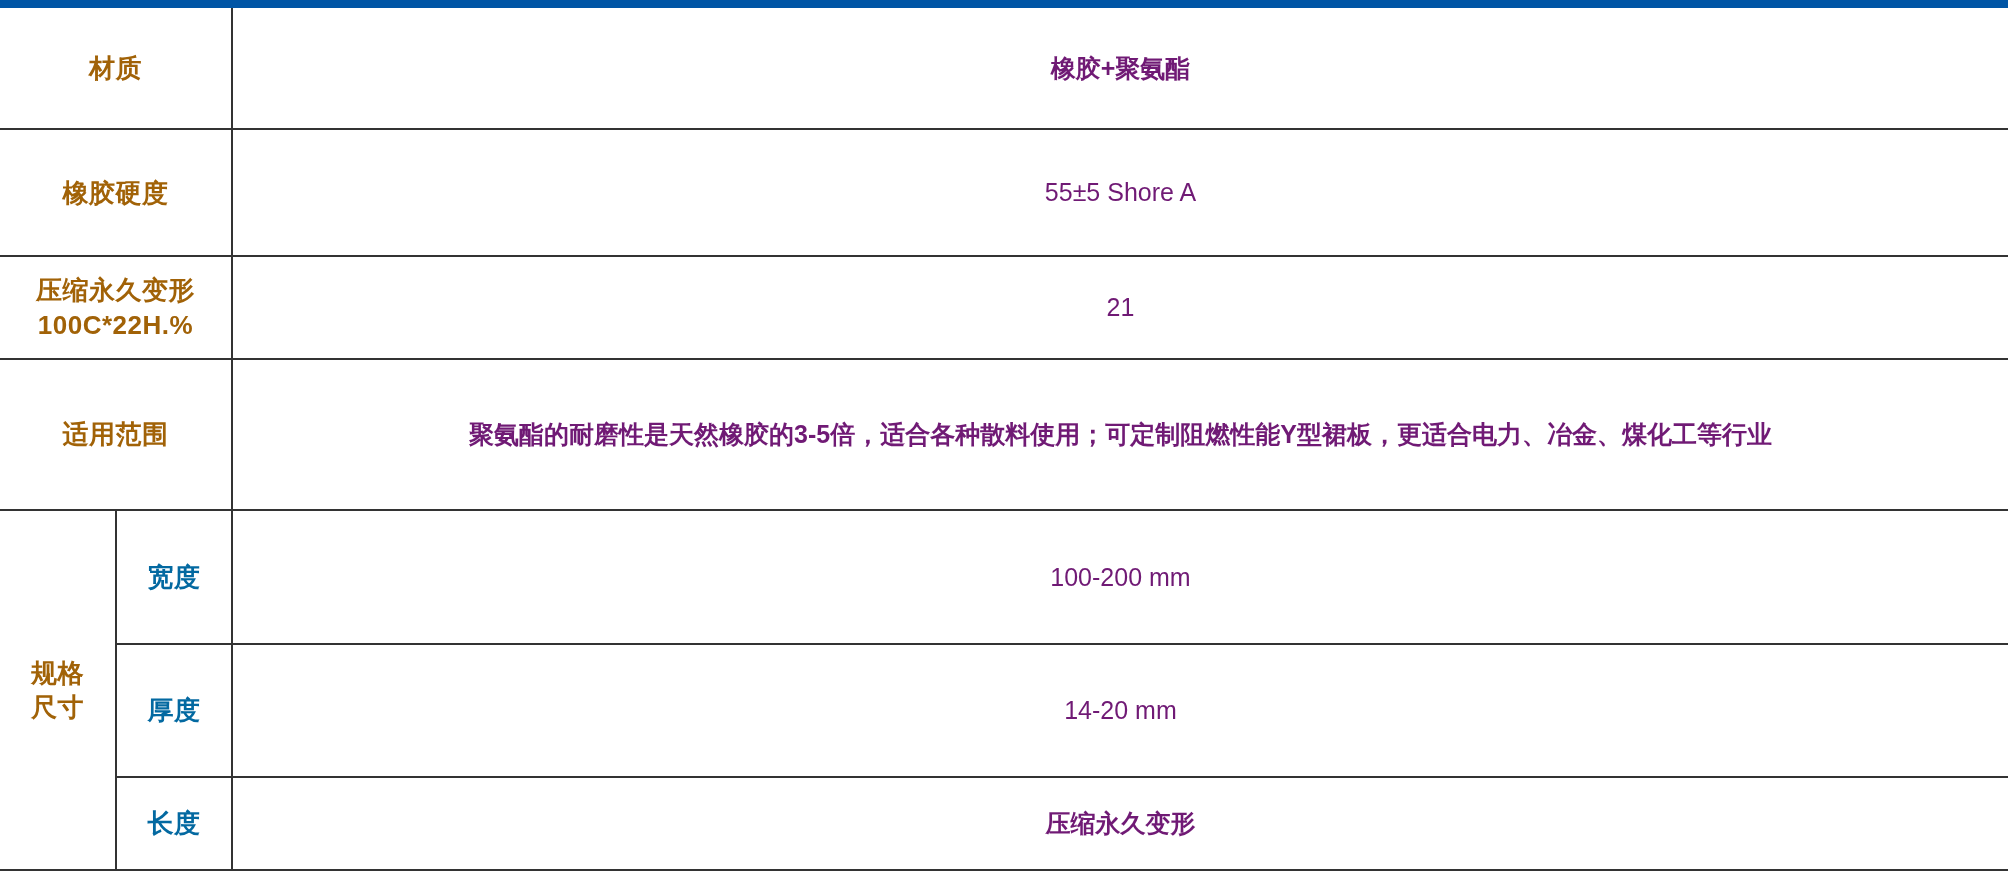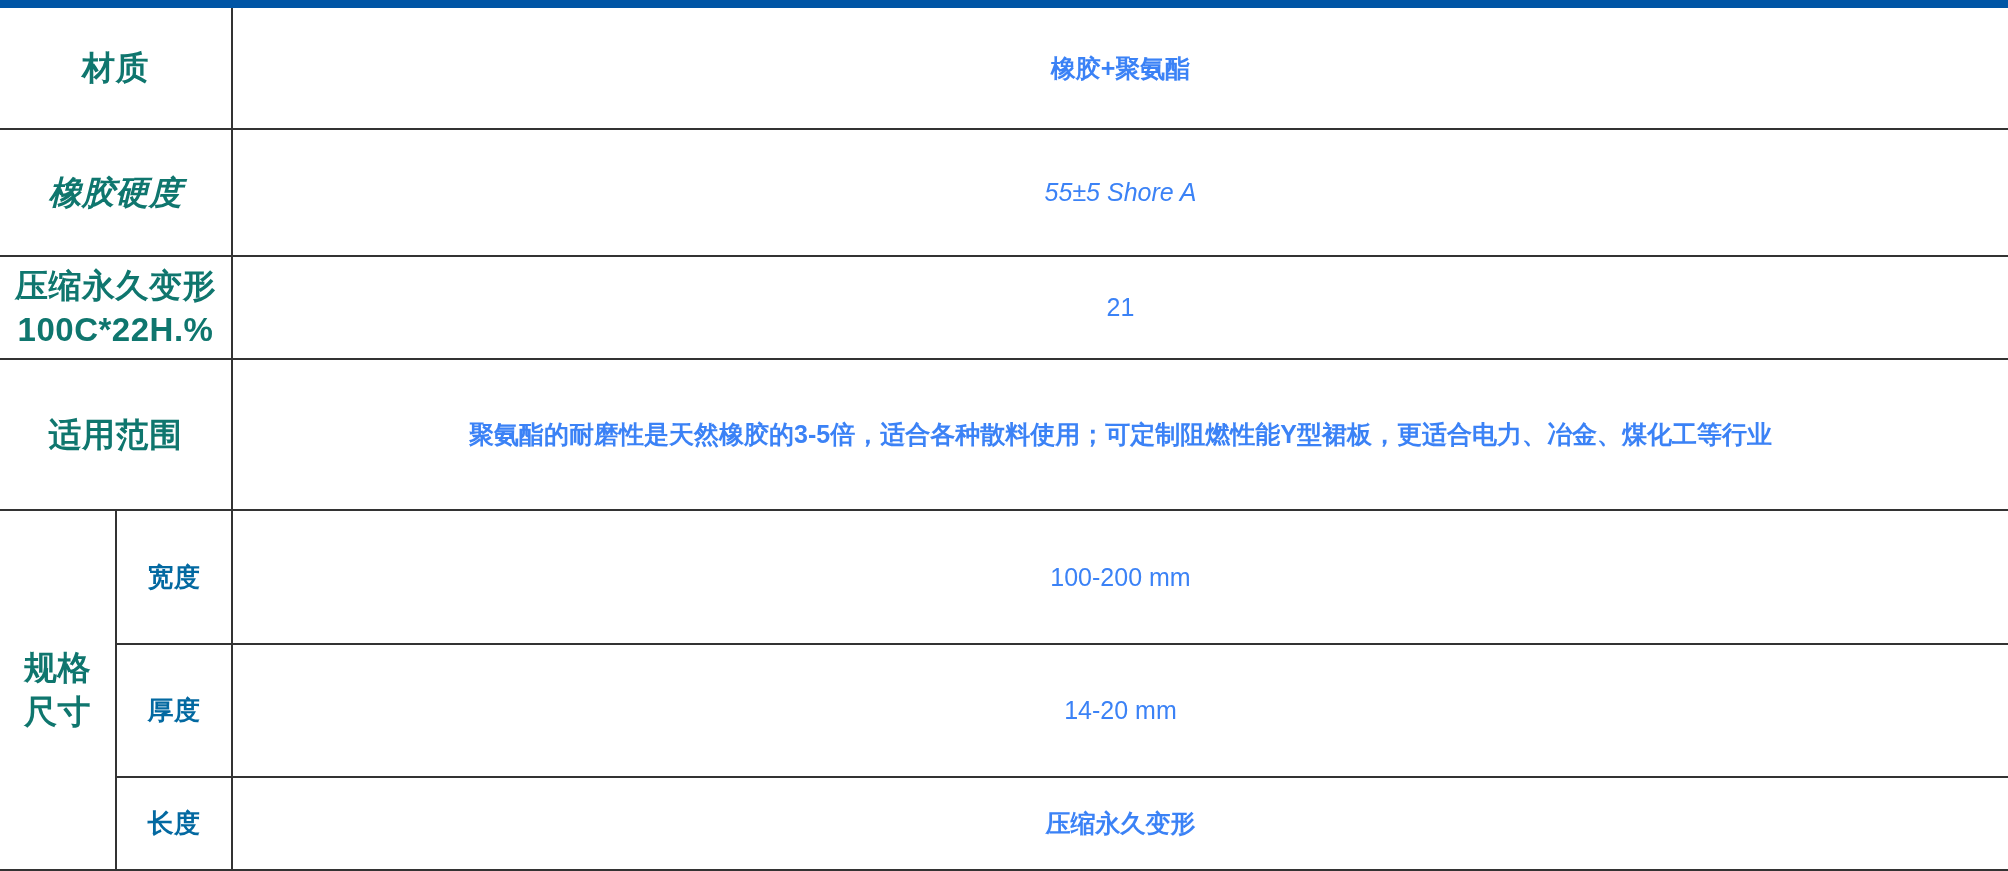--- a/index.html
+++ b/index.html
@@ -57,38 +57,38 @@
   .spec-table td.edge-left  { border-left: none; }
   .spec-table td.edge-right { border-right: none; }
   .spec-table tr:first-child td { border-top: none; }
 
   .col-label  { width: 116px; }
   .col-sublabel { width: 116px; }
   .col-value  { width: 1776px; }
 
   .label-cell {
     font-weight: bold;
-    font-size: 33px;
+    font-size: 26px;
     line-height: 1.32;
     letter-spacing: 0.5px;
-    color: #0f766e;
+    color: #a16207;
   }
 
   .sublabel-cell {
     font-weight: bold;
     font-size: 26px;
     line-height: 1.32;
     letter-spacing: 0.5px;
     color: #0369a1;
   }
 
   .value-cell {
     font-size: 25px;
     line-height: 1.4;
-    color: #3b82f6;
+    color: #701a75;
     font-weight: normal;
   }
 
   .value-cell.strong {
     font-weight: bold;
     font-size: 25px;
   }
 
   .two-line { white-space: pre-line; }
 </style>
@@ -105,21 +105,21 @@
       <col class="col-sublabel">
       <col class="col-value">
     </colgroup>
     <tbody>
 
       <tr style="height:117px;">
         <td class="label-cell edge-left" colspan="2">材质</td>
         <td class="value-cell strong edge-right">橡胶+聚氨酯</td>
       </tr>
 
-      <tr style="height:123px;font-style:italic;">
+      <tr style="height:123px;">
         <td class="label-cell edge-left" colspan="2">橡胶硬度</td>
         <td class="value-cell edge-right">55±5 Shore A</td>
       </tr>
 
       <tr style="height:99px;border-radius:24px;">
         <td class="label-cell two-line edge-left" colspan="2">压缩永久变形
 100C*22H.%</td>
         <td class="value-cell edge-right">21</td>
       </tr>
 

